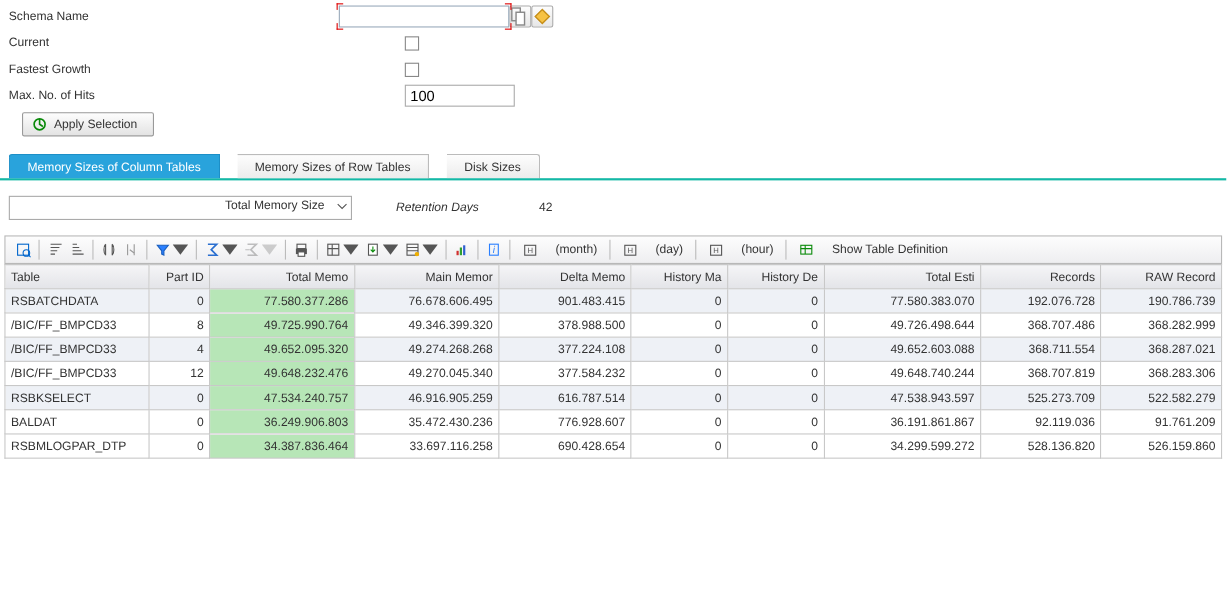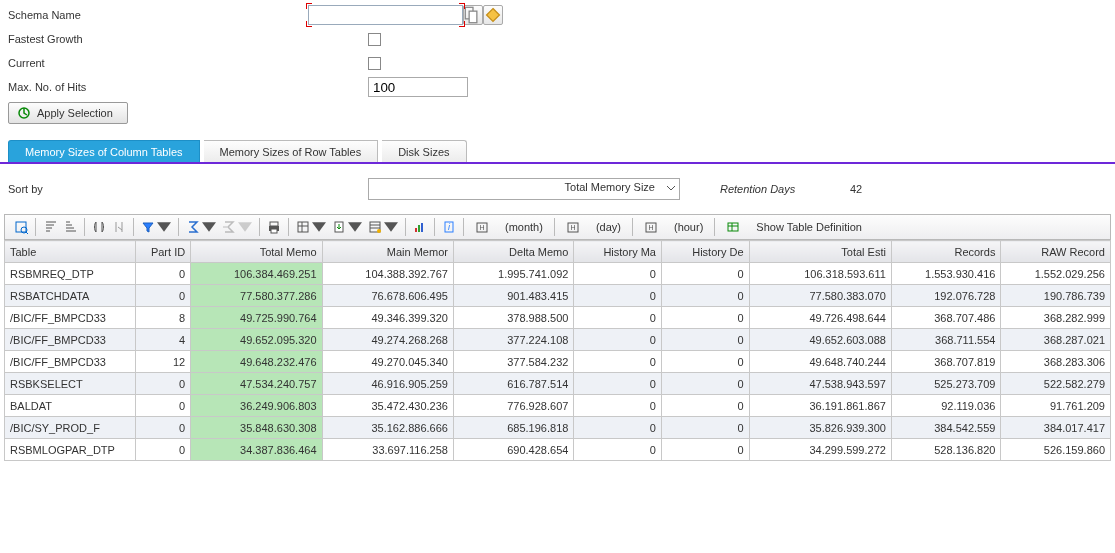--- a/index.html
+++ b/index.html
@@ -12,24 +12,24 @@
   .schema-input { width:155px; border:1px solid #9ab!important; }
   .corner { position:absolute; width:6px; height:6px; border:1px solid #d00; }
   .corner.tl { top:-2px; left:-2px; border-right:0; border-bottom:0; }
   .corner.tr { top:-2px; right:-2px; border-left:0; border-bottom:0; }
   .corner.bl { bottom:-2px; left:-2px; border-right:0; border-top:0; }
   .corner.br { bottom:-2px; right:-2px; border-left:0; border-top:0; }
   .icon-btn-sm { width:20px; height:20px; display:inline-flex; align-items:center; justify-content:center;
     background:linear-gradient(#fdfdfd,#e7e7e7); border:1px solid #aaa; border-radius:2px; cursor:pointer; }
   .chk { width:13px; height:13px; border:1px solid #888; background:#fff; }
   .maxhits-input { width:100px; }
-  .apply-btn { margin:2px 0 6px; padding:0 14px 0 8px; height:22px; display:inline-flex; align-items:center; gap:6px;
+  .apply-btn { margin:2px 12px 6px; padding:0 14px 0 8px; height:22px; display:inline-flex; align-items:center; gap:6px;
     background:linear-gradient(#fdfdfd,#e3e3e3); border:1px solid #999; border-radius:2px; cursor:pointer; }
   .apply-btn svg { width:14px; height:14px; }
-  .tabstrip { display:flex; align-items:flex-end; padding:8px 8px 0; gap:4px; border-bottom:2px solid #6d28d9; }
+  .tabstrip { display:flex; align-items:flex-end; padding:8px 8px 0; gap:16px; border-bottom:2px solid #14b8a6; }
   .tab { height:22px; padding:0 16px; display:flex; align-items:center; border:1px solid #bbb; border-left:0; border-bottom:0; background:linear-gradient(#fdfdfd,#ececec); cursor:pointer; }
   .tab:first-child { border-left:1px solid #bbb; border-radius:3px 0 0 0; }
   .tab:last-child { border-radius:0 3px 0 0; }
   .tab.active { background:#29a3dc; color:#fff; border-color:#1d8fc7; position:relative; }
   .sortrow { display:flex; align-items:center; padding:14px 8px 14px; gap:0; }
   .sortrow .lab { width:360px; }
   .sortrow .sel-wrap { width:312px; position:relative;text-align:right; }
   .sortrow .sel { width:100%; height:22px; border:1px solid #aaa; padding:2px 24px 2px 6px; background:#fff; }
   .sortrow .sel-arrow { position:absolute; right:4px; top:50%; transform:translateY(-50%); pointer-events:none; }
   .sortrow .ret-lab { width:170px; padding-left:40px;font-style:italic; }
@@ -66,26 +66,26 @@
           <rect x="4" y="4" width="6" height="9" fill="#fff" stroke="#888"></rect>
         </svg>
     </span>
     <span class="icon-btn-sm">
       <svg viewBox="0 0 14 14">
           <path d="M7 2 L12 7 L7 12 L2 7 Z" fill="#f6c244" stroke="#c68f1a"></path>
         </svg>
     </span>
   </div>
   <div class="form-row">
-    <span class="form-label">Fastest Growth</span>
+    <span class="form-label">Current</span>
     <span style="width:60px"></span>
     <span class="chk"></span>
   </div>
   <div class="form-row">
-    <span class="form-label">Current</span>
+    <span class="form-label">Fastest Growth</span>
     <span style="width:60px"></span>
     <span class="chk"></span>
   </div>
   <div class="form-row">
     <span class="form-label">Max. No. of Hits</span>
     <span style="width:60px"></span>
     <input type="text" class="maxhits-input" value="100" style="">
   </div>
   <div class="apply-btn">
     <svg viewBox="0 0 14 14">
@@ -96,21 +96,20 @@
   </div>
 </div>
 
 <div class="tabstrip" id="tabstrip">
     <div class="tab active">Memory Sizes of Column Tables</div>
     <div class="tab">Memory Sizes of Row Tables</div>
     <div class="tab">Disk Sizes</div>
   </div>
 
 <div class="sortrow">
-  <span class="lab">Sort by</span>
   <div class="sel-wrap">
     <div class="sel">Total Memory Size</div>
     <span class="sel-arrow">
       <svg width="10" height="10" viewBox="0 0 10 10">
           <path d="M1 3 L5 7 L9 3" fill="none" stroke="#555"></path>
         </svg>
     </span>
   </div>
   <span class="ret-lab">Retention Days</span>
   <span>42</span>
@@ -284,32 +283,20 @@
         <th style="text-align: right;">Main Memor</th>
         <th style="text-align: right; padding-left: 36px;">Delta Memo</th>
         <th style="text-align: right;">History Ma</th>
         <th style="text-align: right;">History De</th>
         <th style="text-align: right;">Total Esti</th>
         <th style="text-align: right;">Records</th>
         <th style="text-align: right;">RAW Record</th>
       </tr>
     </thead>
   <tbody id="tb">
-      <tr class="odd">
-        <td>RSBMREQ_DTP</td>
-        <td class="num">0</td>
-        <td class="num hl">106.384.469.251</td>
-        <td class="num">104.388.392.767</td>
-        <td class="num">1.995.741.092</td>
-        <td class="num">0</td>
-        <td class="num">0</td>
-        <td class="num">106.318.593.611</td>
-        <td class="num">1.553.930.416</td>
-        <td class="num">1.552.029.256</td>
-      </tr>
       <tr class="even">
         <td>RSBATCHDATA</td>
         <td class="num">0</td>
         <td class="num hl">77.580.377.286</td>
         <td class="num">76.678.606.495</td>
         <td class="num">901.483.415</td>
         <td class="num">0</td>
         <td class="num">0</td>
         <td class="num">77.580.383.070</td>
         <td class="num">192.076.728</td>
@@ -368,32 +355,20 @@
         <td class="num">0</td>
         <td class="num hl">36.249.906.803</td>
         <td class="num">35.472.430.236</td>
         <td class="num">776.928.607</td>
         <td class="num">0</td>
         <td class="num">0</td>
         <td class="num">36.191.861.867</td>
         <td class="num">92.119.036</td>
         <td class="num">91.761.209</td>
       </tr>
-      <tr class="even">
-        <td>/BIC/SY_PROD_F</td>
-        <td class="num">0</td>
-        <td class="num hl">35.848.630.308</td>
-        <td class="num">35.162.886.666</td>
-        <td class="num">685.196.818</td>
-        <td class="num">0</td>
-        <td class="num">0</td>
-        <td class="num">35.826.939.300</td>
-        <td class="num">384.542.559</td>
-        <td class="num">384.017.417</td>
-      </tr>
       <tr class="odd">
         <td>RSBMLOGPAR_DTP</td>
         <td class="num">0</td>
         <td class="num hl">34.387.836.464</td>
         <td class="num">33.697.116.258</td>
         <td class="num">690.428.654</td>
         <td class="num">0</td>
         <td class="num">0</td>
         <td class="num">34.299.599.272</td>
         <td class="num">528.136.820</td>

